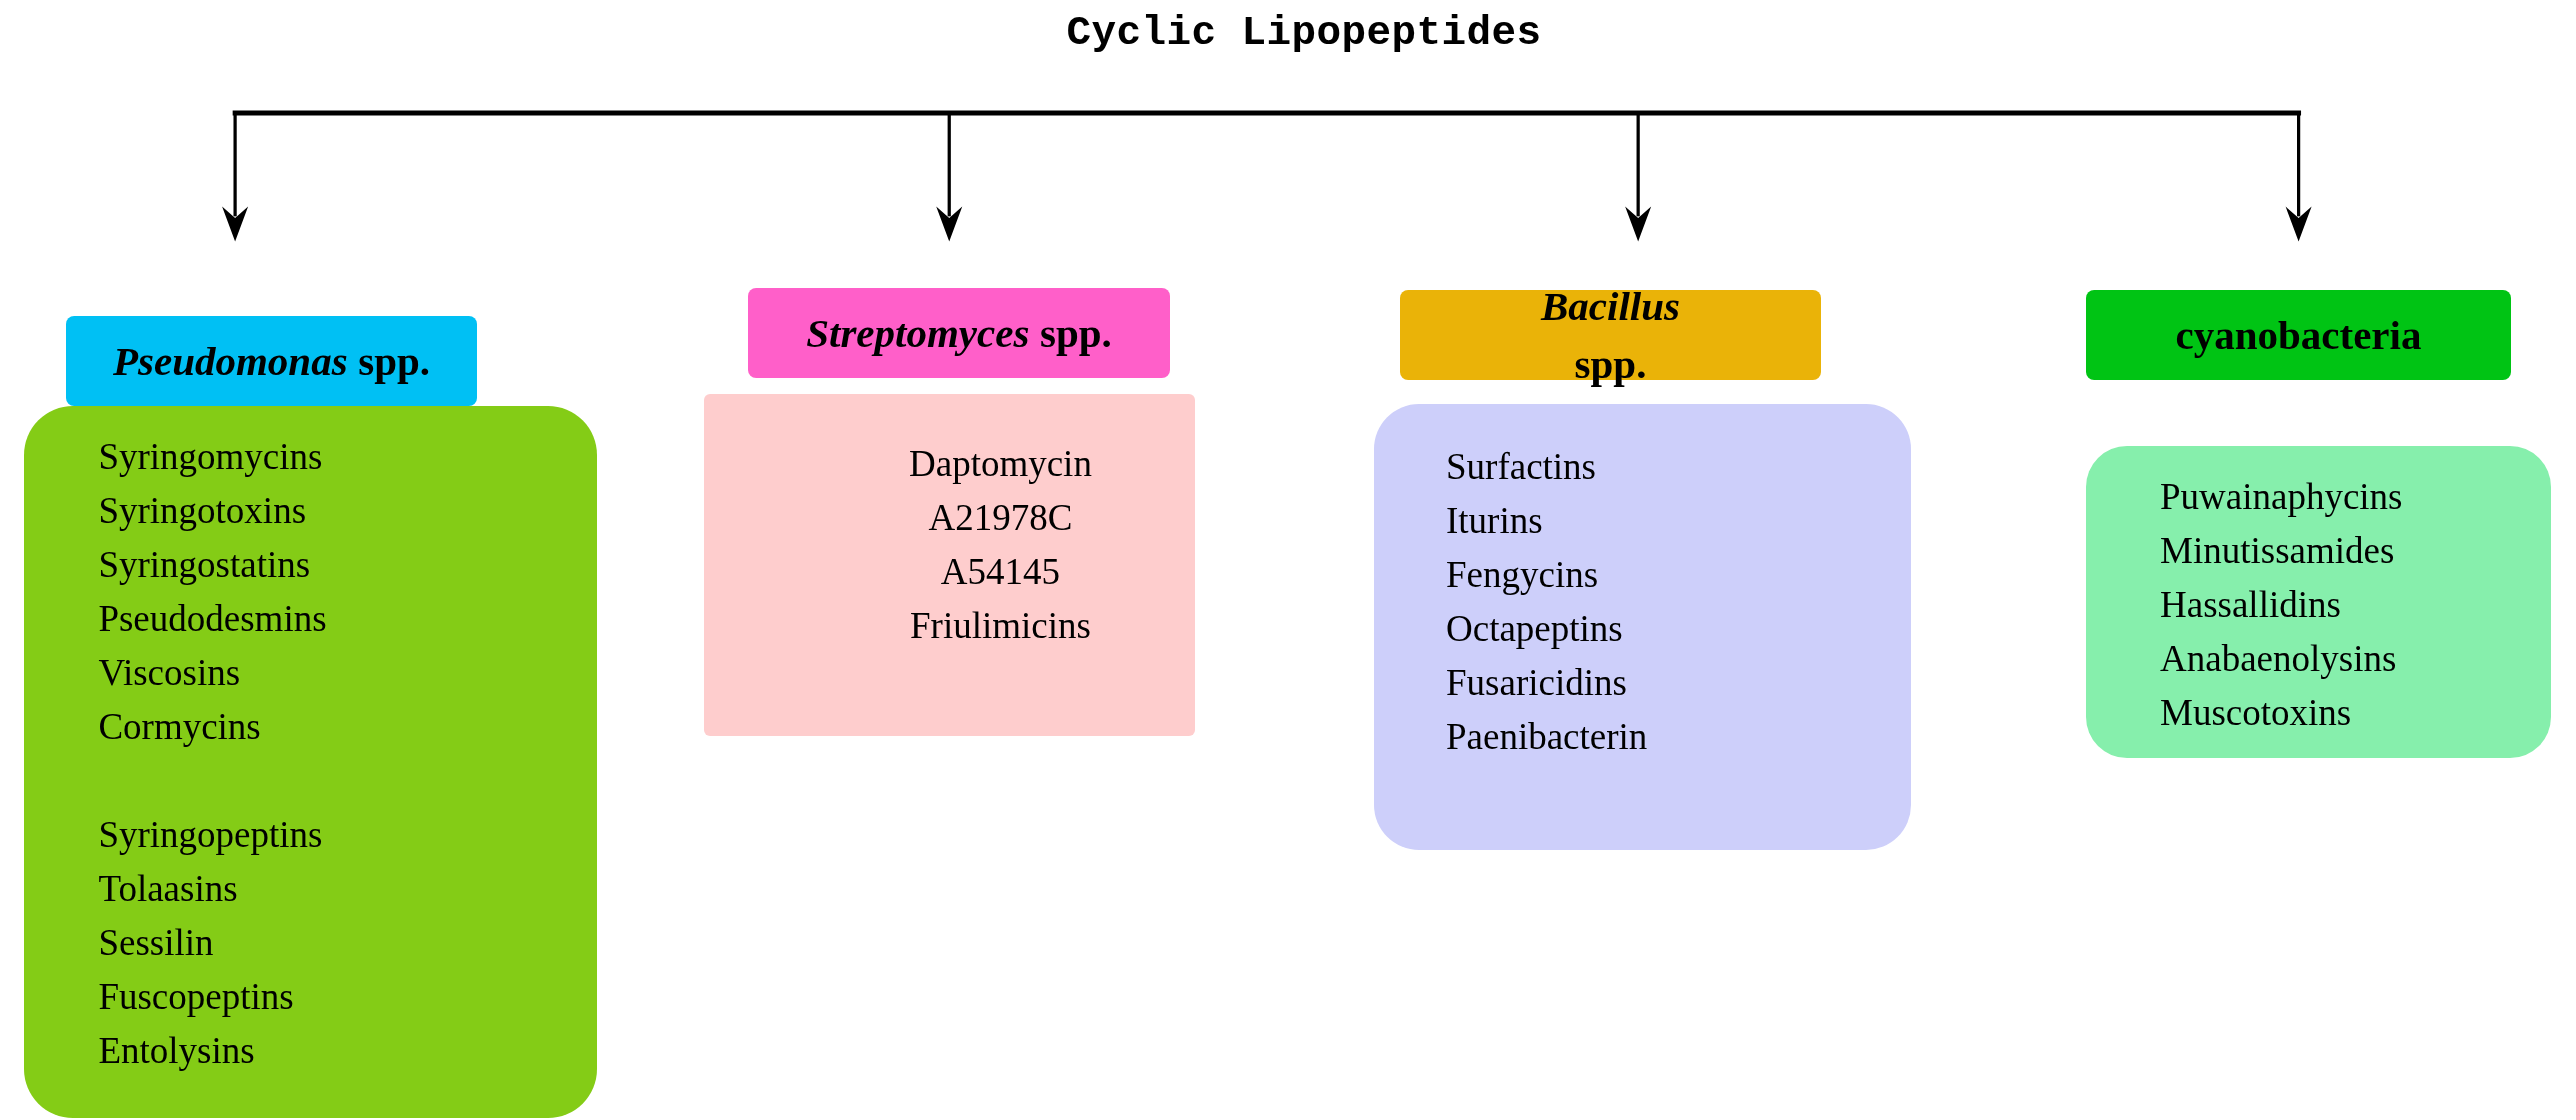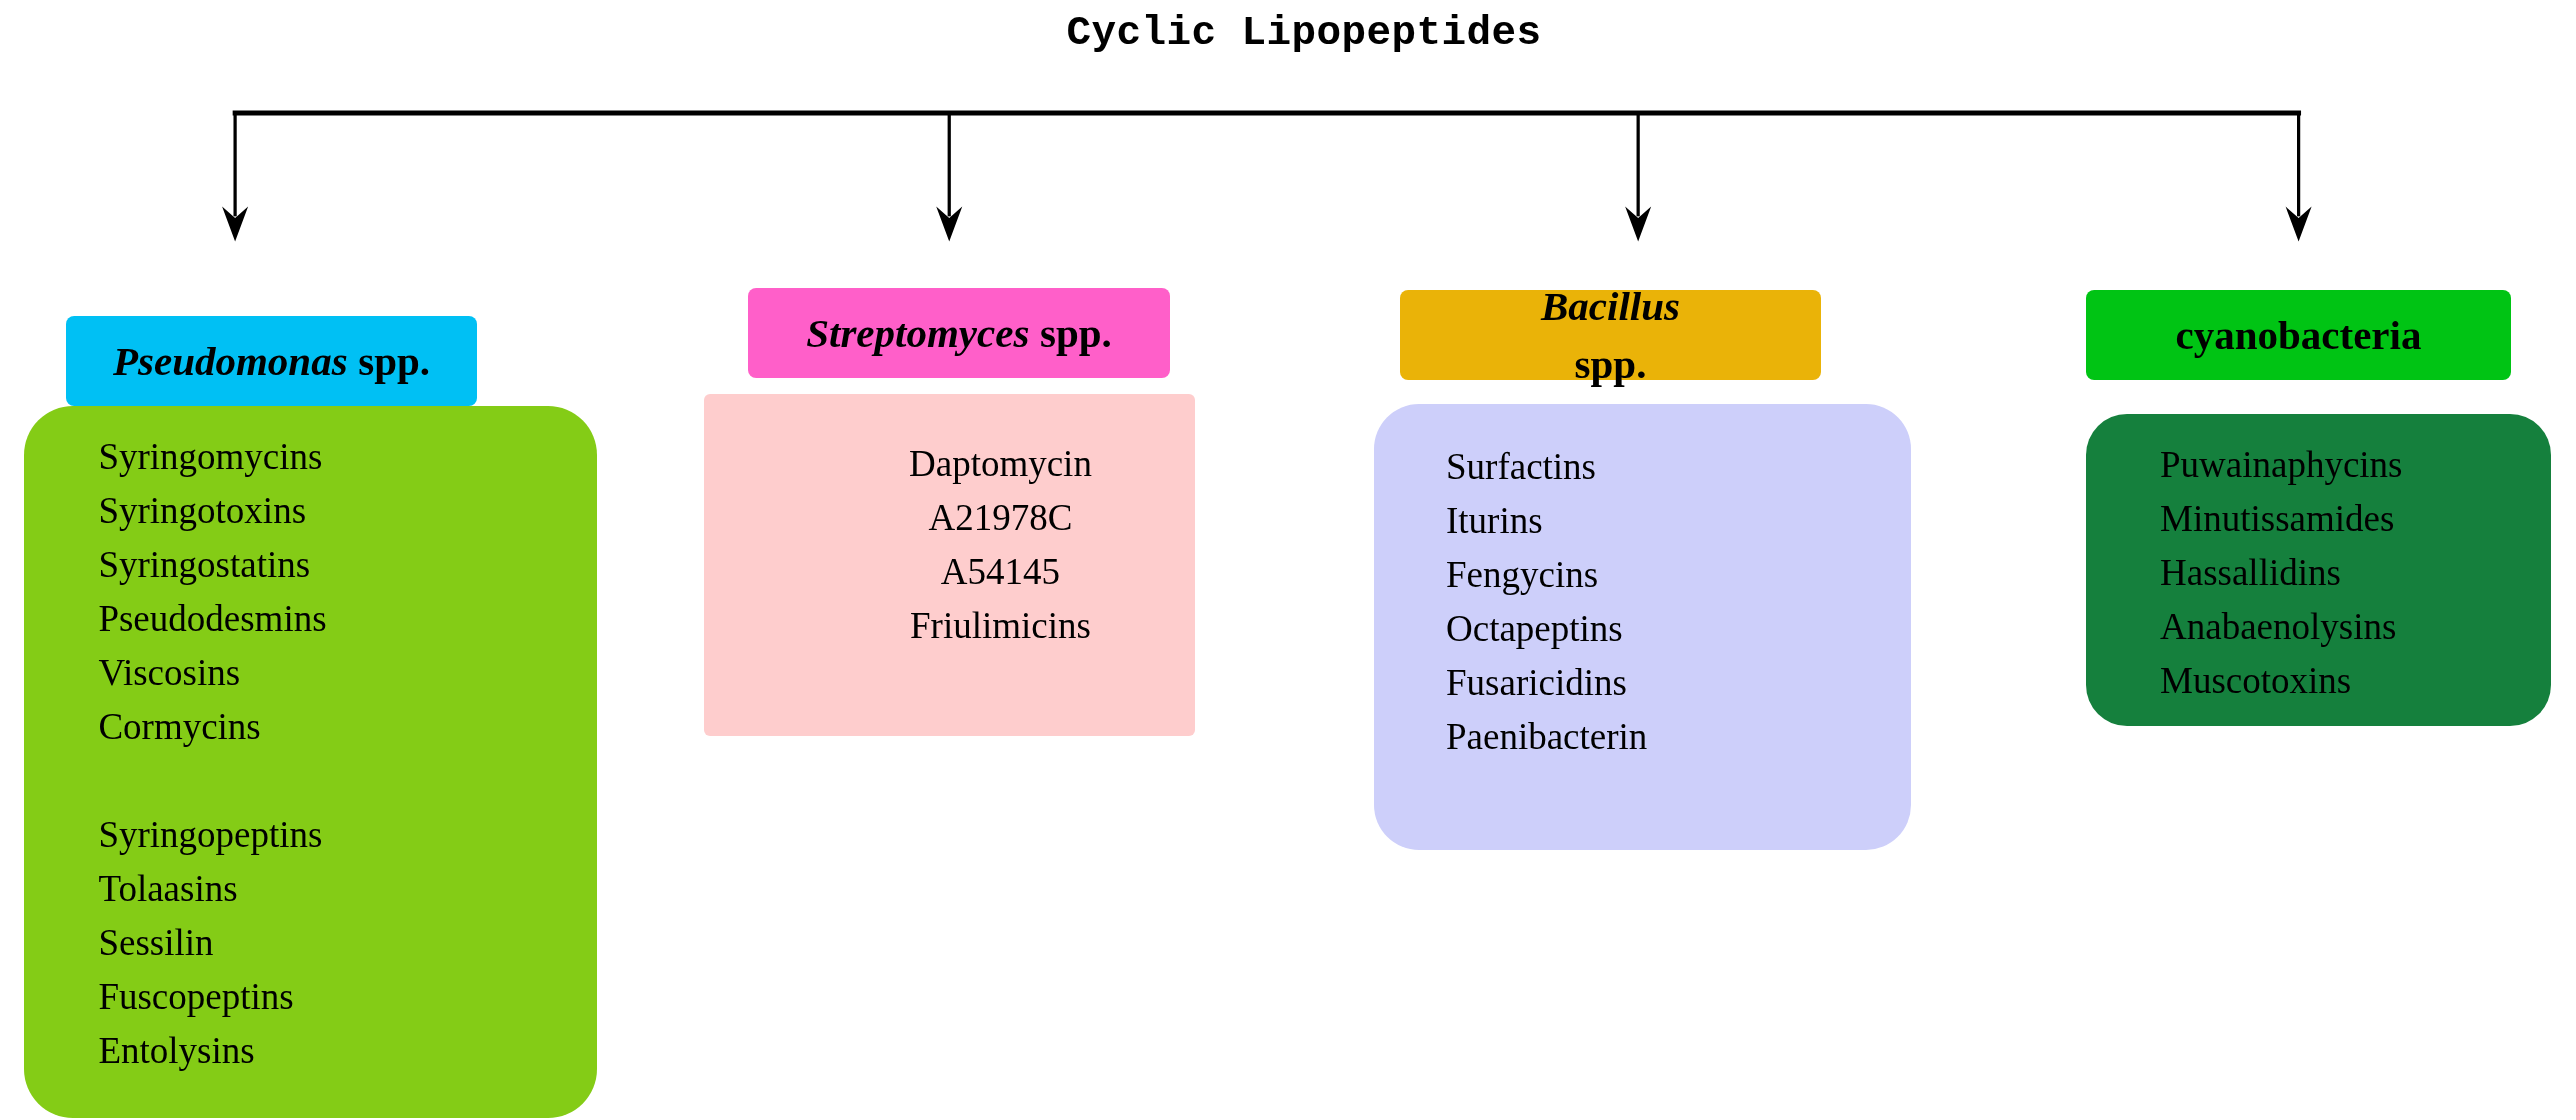--- a/index.html
+++ b/index.html
@@ -123,21 +123,21 @@
       <div class="li">Friulimicins</div>
     </div>
   <div class="list" id="list3" style="background: rgb(205, 207, 250);">
       <div class="li">Surfactins</div>
       <div class="li">Iturins</div>
       <div class="li">Fengycins</div>
       <div class="li">Octapeptins</div>
       <div class="li">Fusaricidins</div>
       <div class="li">Paenibacterin</div>
     </div>
-  <div class="list" id="list4" style="background: #15803d;">
+  <div class="list" id="list4" style="background: #86efac; margin-top: 32px;">
       <div class="li">Puwainaphycins</div>
       <div class="li">Minutissamides</div>
       <div class="li">Hassallidins</div>
       <div class="li">Anabaenolysins</div>
       <div class="li">Muscotoxins</div>
     </div>
 
 </div>
 
 

